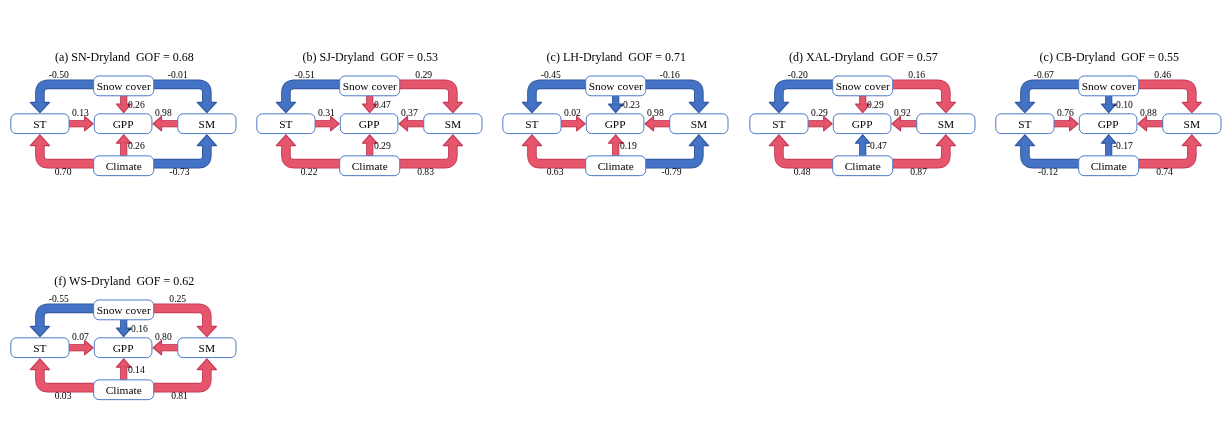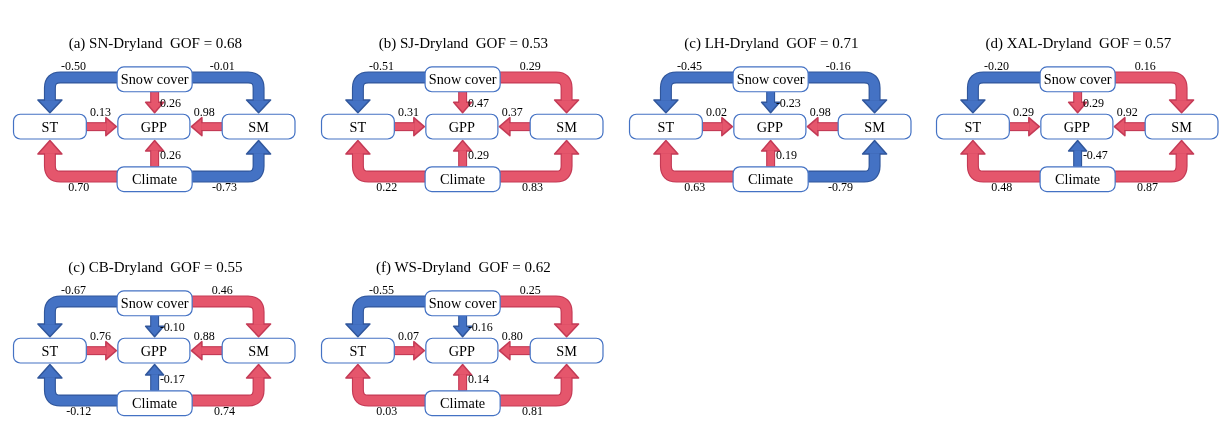--- a/index.html
+++ b/index.html
@@ -1,18 +1,18 @@
 <!DOCTYPE html>
 <html><head>
 <meta charset="utf-8">
 <style>
   html,body{margin:0;padding:0;background:#ffffff;}
   body{width:1231px;height:448px;overflow:hidden;
        font-family:"Liberation Serif","DejaVu Serif",serif;}
-  .figure{display:grid;grid-template-columns:repeat(4,1fr);
+  .figure{display:grid;grid-template-columns:repeat(5,1fr);
           grid-template-rows:repeat(2,224px);width:1231px;height:448px;text-align:right;}
   .panel{position:relative;}
   .panel svg{display:block;width:100%;height:100%;}
   .panel-title{font-size:20px;fill:#000;white-space:pre;}
   .node-label{font-size:19px;fill:#000;}
   .coef-label{font-size:16px;fill:#000;}
   .node-box{fill:#ffffff;stroke-width:1.6px;}
 </style>
 </head>
 <body>

